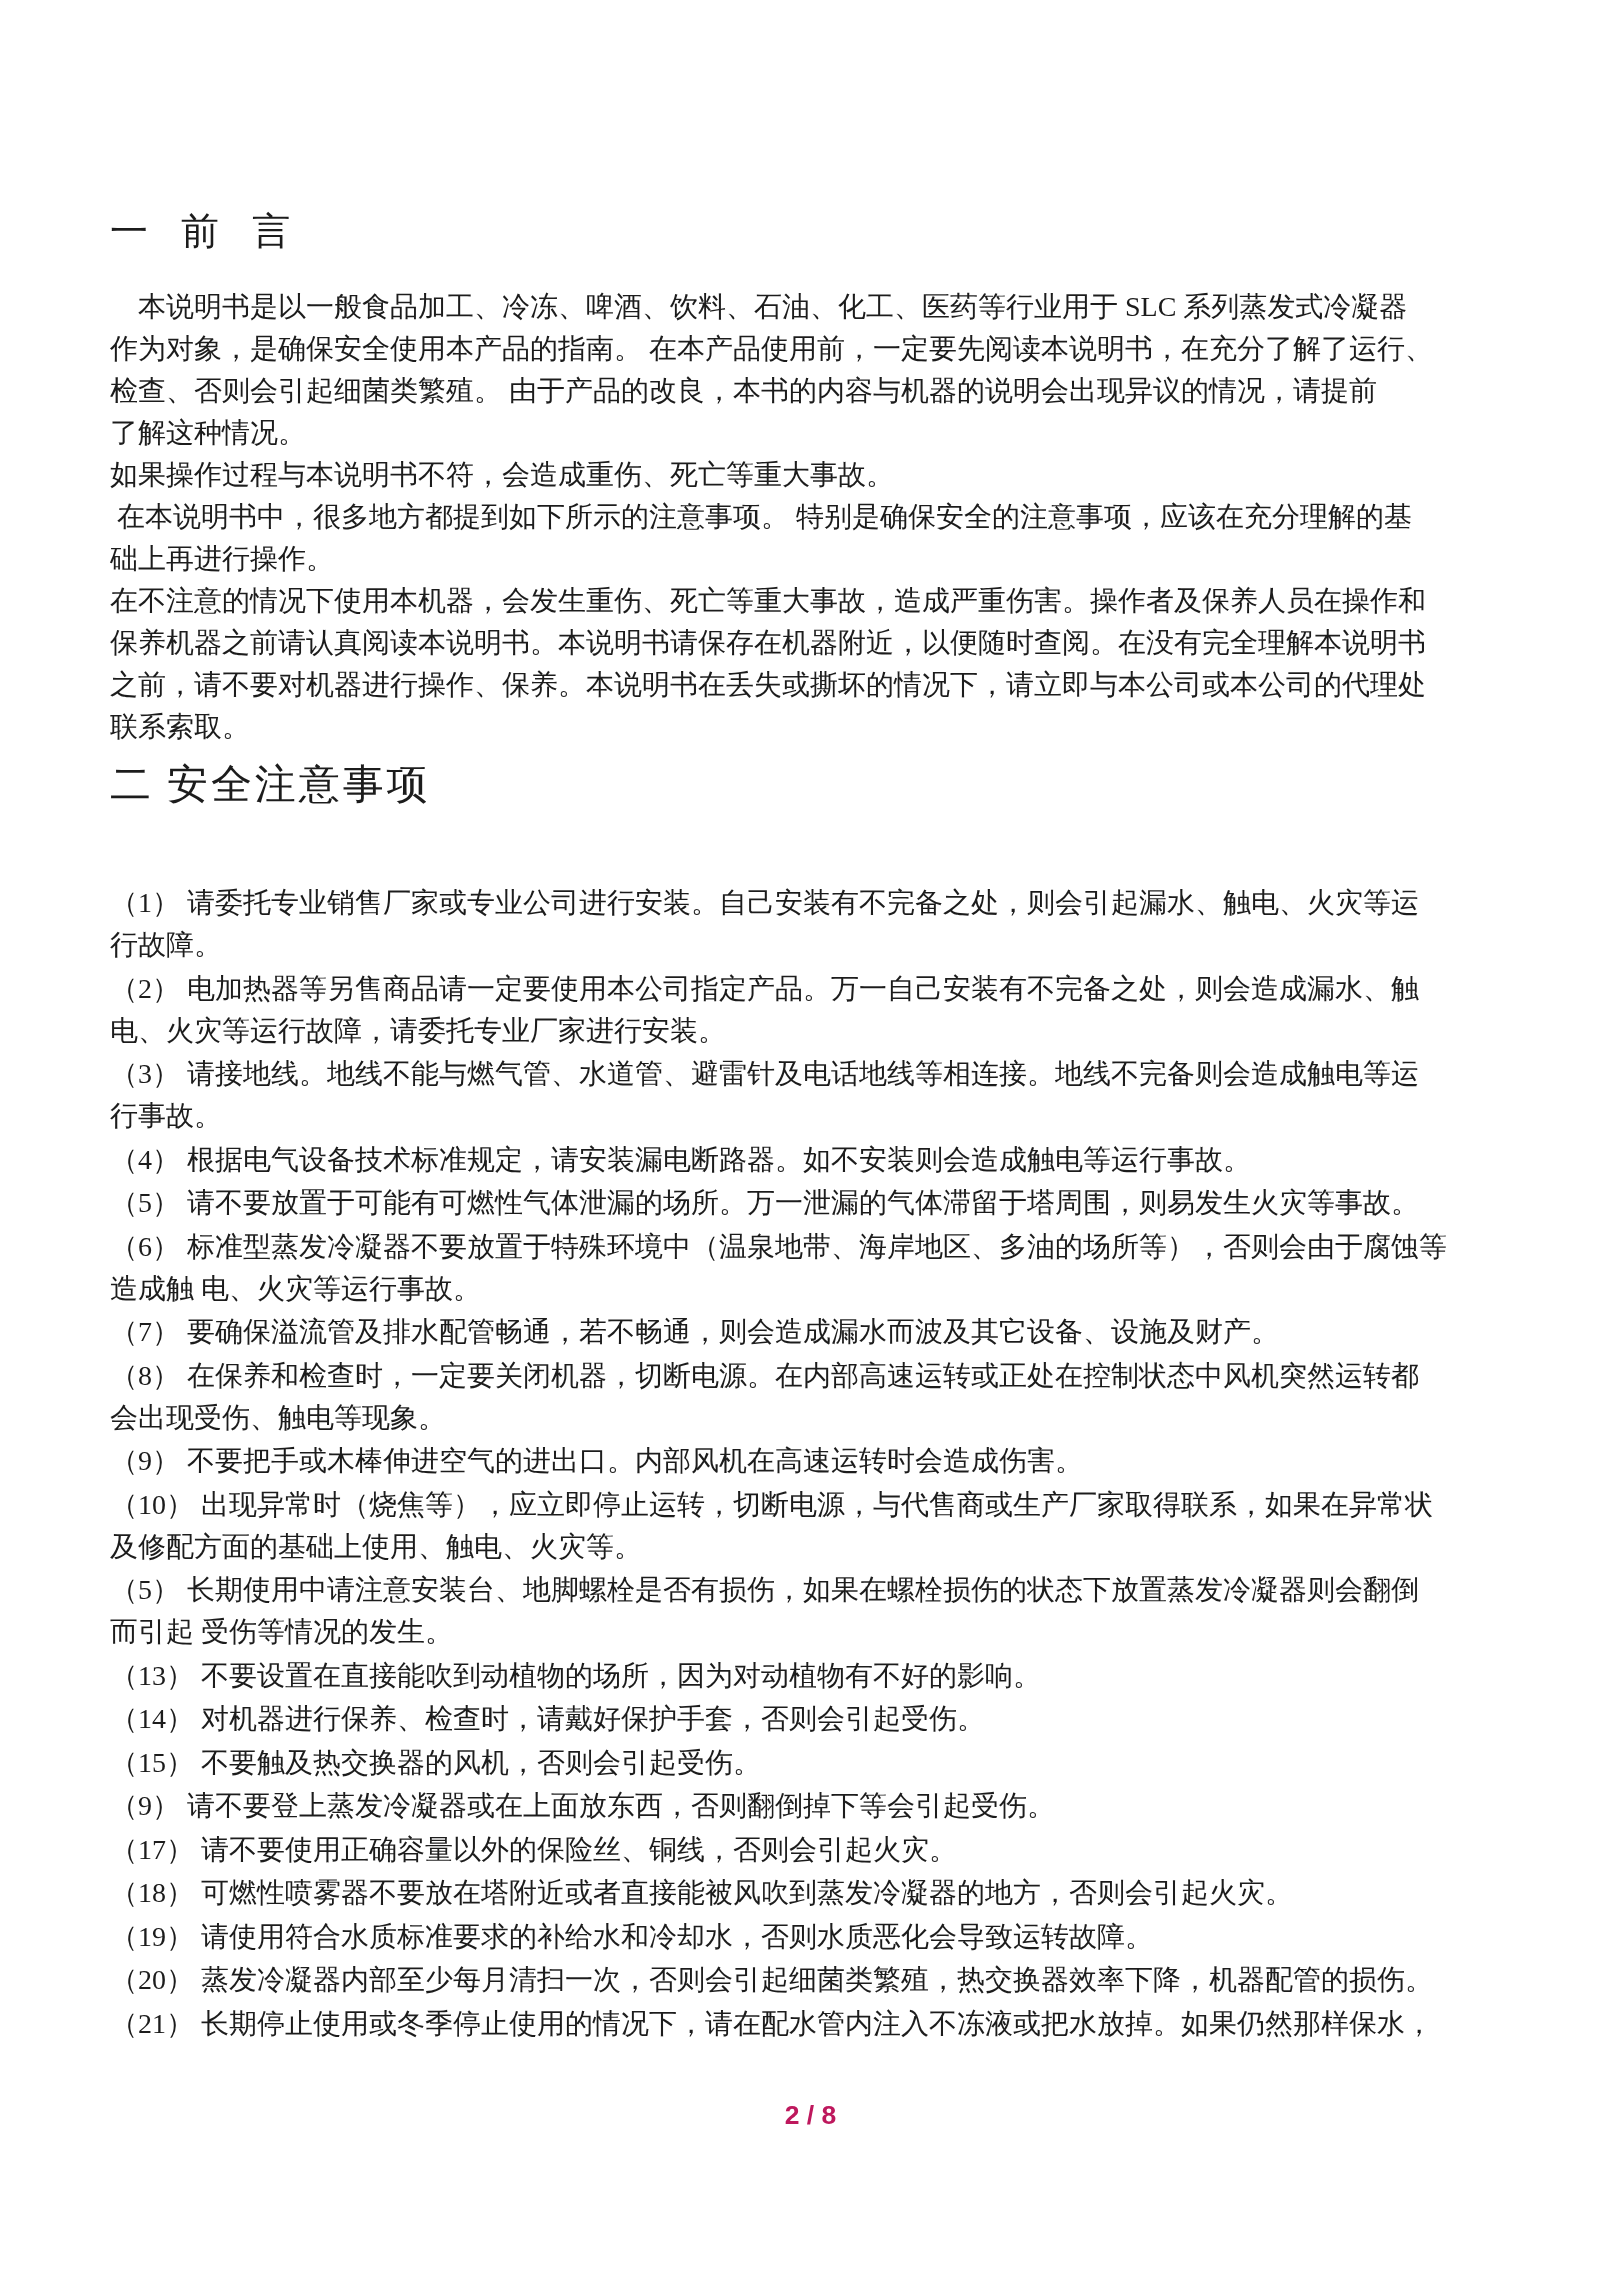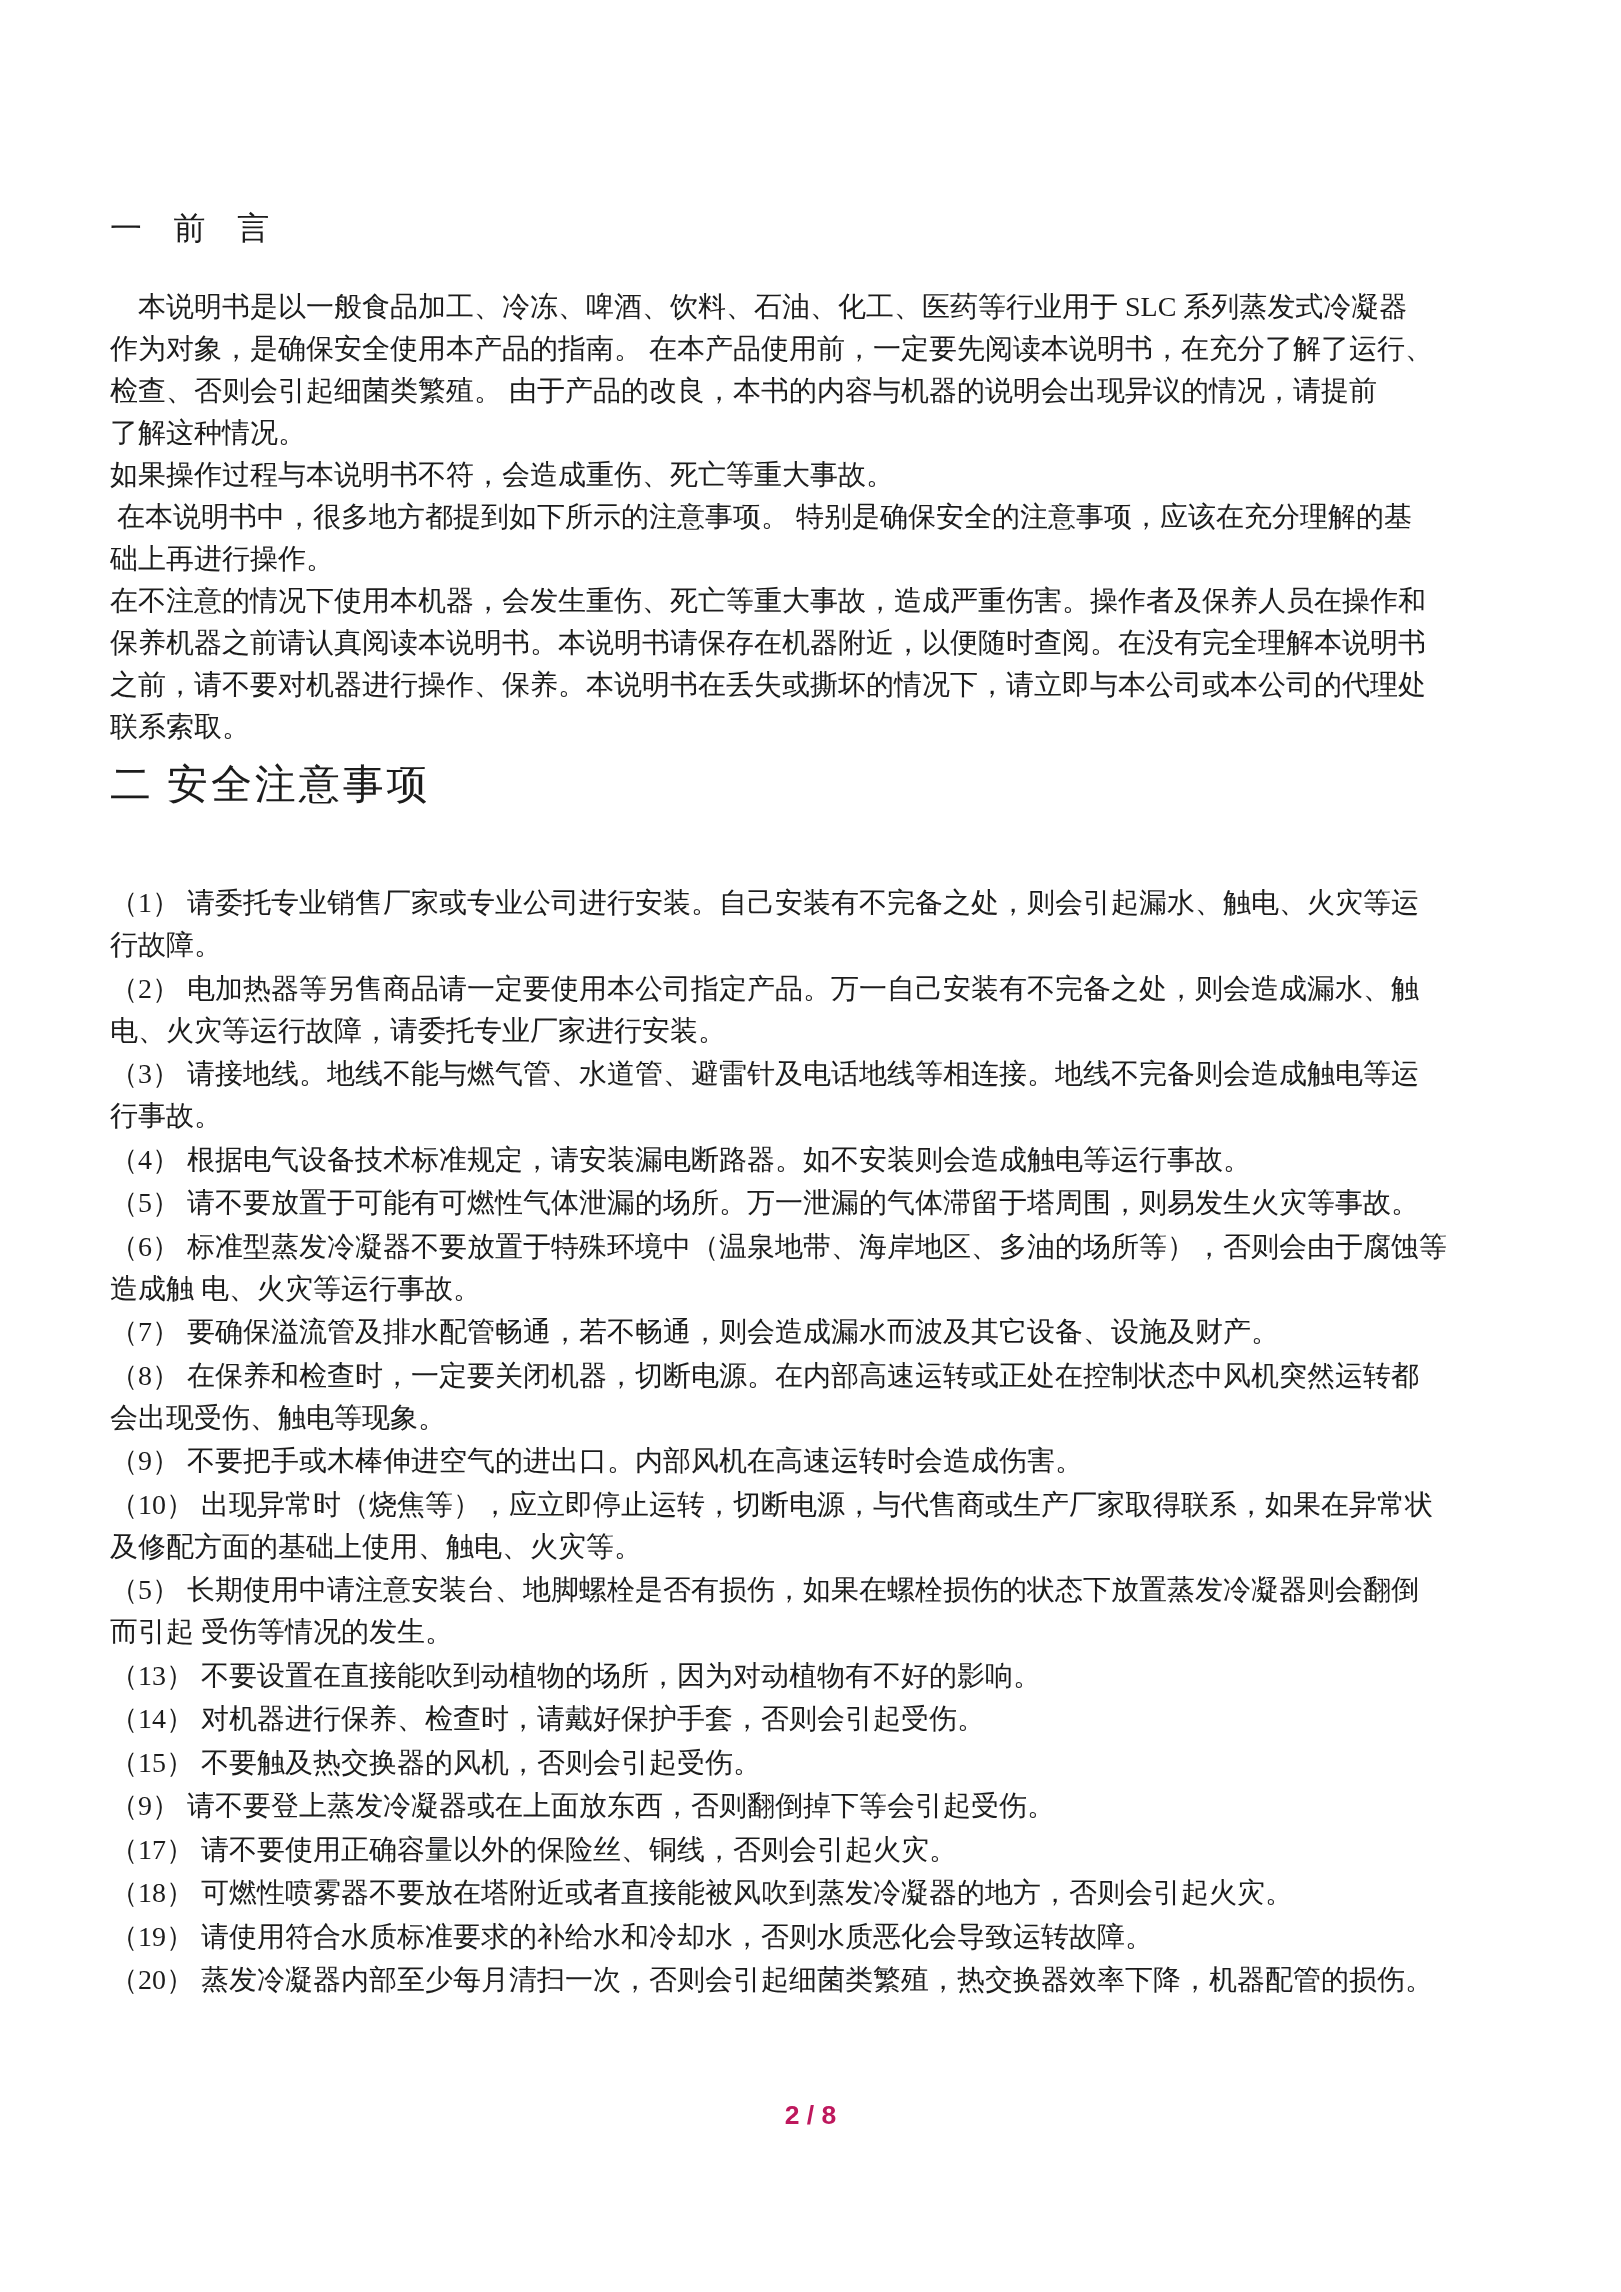--- a/index.html
+++ b/index.html
@@ -13,21 +13,21 @@
     height: 2293px;
     background: #ffffff;
     overflow: hidden;
     font-family: "Liberation Serif", "DejaVu Serif", serif;
     color: #1c1c1c;
   }
   .h1 {
     position: absolute;
     left: 110px;
     top: 212px;
-    font-size: 32px;
+    font-size: 38px;
     font-weight: 500;
     letter-spacing: 11.8px;
     line-height: 1;
     white-space: pre;
   }
   .h2 {
     position: absolute;
     left: 110px;
     top: 764px;
     font-size: 41px;
@@ -154,18 +154,21 @@
       </div>
       <div class="item">
         <div class="line">（18） 可燃性喷雾器不要放在塔附近或者直接能被风吹到蒸发冷凝器的地方，否则会引起火灾。</div>
       </div>
       <div class="item">
         <div class="line">（19） 请使用符合水质标准要求的补给水和冷却水，否则水质恶化会导致运转故障。</div>
       </div>
       <div class="item">
         <div class="line">（20） 蒸发冷凝器内部至少每月清扫一次，否则会引起细菌类繁殖，热交换器效率下降，机器配管的损伤。</div>
       </div>
+      <div class="item">
+        <div class="line">（21） 长期停止使用或冬季停止使用的情况下，请在配水管内注入不冻液或把水放掉。如果仍然那样保水，</div>
+      </div>
     </div>
 
   <div class="footer">2 / 8</div>
 
 </div>
 
 
 </body></html>

